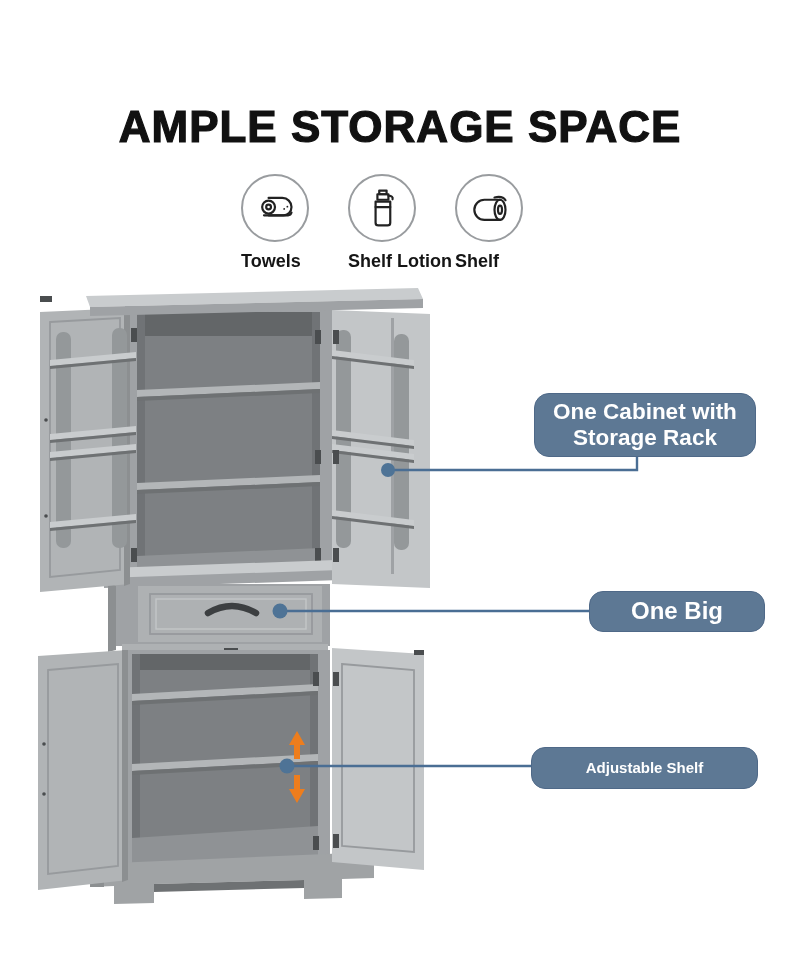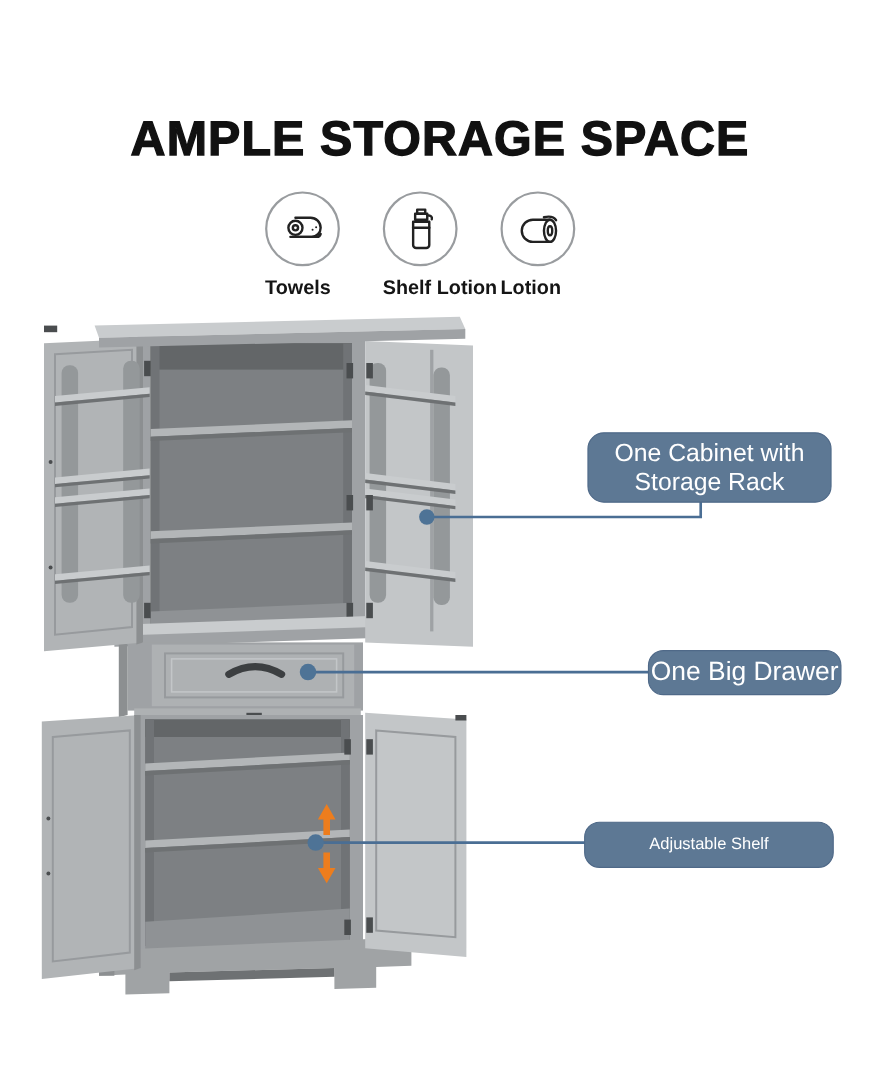--- a/index.html
+++ b/index.html
@@ -44,21 +44,21 @@
   .k-hinge{fill:var(--hinge);} .k-base{fill:var(--base);}
   .recess{fill:none;stroke:var(--cab-recess);stroke-width:1.8;}
   .recessL{fill:none;stroke:var(--cab-face-light);stroke-width:1.4;}
   .handle{fill:none;stroke:var(--handle);stroke-width:6.5;stroke-linecap:round;}
   .conn{stroke:var(--connector);stroke-width:2.4;fill:none;}
   .dot{fill:var(--dot-fill);}
   .arrow{fill:var(--arrow);}
 
   .callout{
     position:absolute;background:var(--callout-bg);border:1.5px solid var(--callout-border);
-    color:var(--callout-text);font-weight:400;text-align:center;z-index:3;
+    color:var(--callout-text);font-weight:700;text-align:center;z-index:3;
   }
   .c1{left:534px;top:393px;width:222px;padding:5px 0;border-radius:15px;font-size:22.5px;line-height:26px;}
   .c2{left:589px;top:591px;width:176px;height:41px;line-height:38px;border-radius:14px;font-size:24px;}
   .c3{left:531px;top:747px;width:227px;height:42px;line-height:39px;border-radius:14px;font-size:15px;}
 </style>
 </head>
 <body>
 
 <div class="canvas">
 
@@ -92,21 +92,21 @@
     </div>
     <div class="feature">
       <div class="fcircle">
         <svg class="ficon" width="44" height="44" viewBox="0 0 48 48">
           <path d="M36 15 H19 a11 11 0 0 0 0 22 h17"></path>
           <ellipse cx="36" cy="26" rx="6" ry="11"></ellipse>
           <ellipse cx="36" cy="26" rx="2.2" ry="4.5"></ellipse>
           <path d="M30 12.5 q9 -2 12 3"></path>
         </svg>
       </div>
-      <div class="flabel">Lotion</div>
+      <div class="flabel">Shelf</div>
     </div>
   </div>
 
   <svg class="scene" viewBox="0 0 800 977">
     <g>
 
       <g>
         <rect x="125" y="306" width="207" height="274" class="k-faceD"></rect>
         <rect x="137" y="312" width="183" height="258" class="k-int"></rect>
         <rect x="137" y="312" width="183" height="24" class="k-intsh"></rect>

